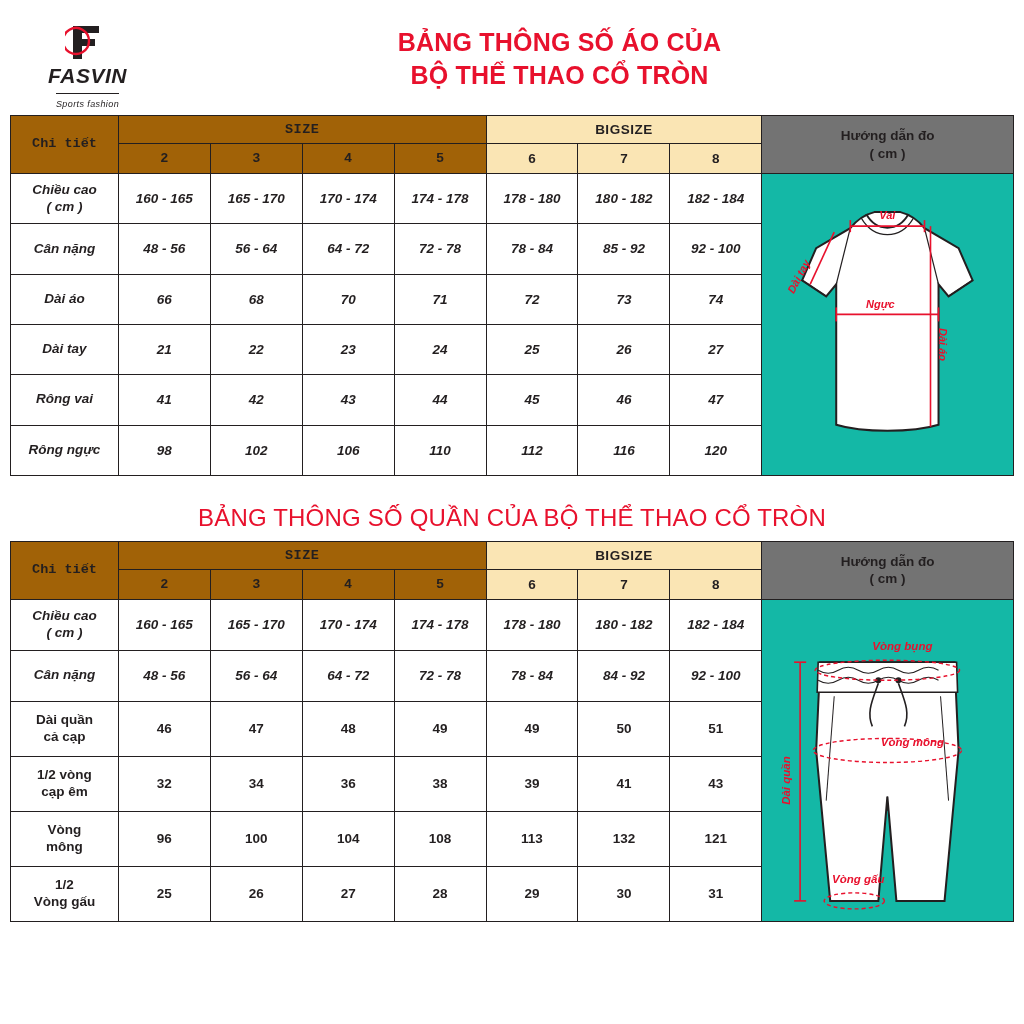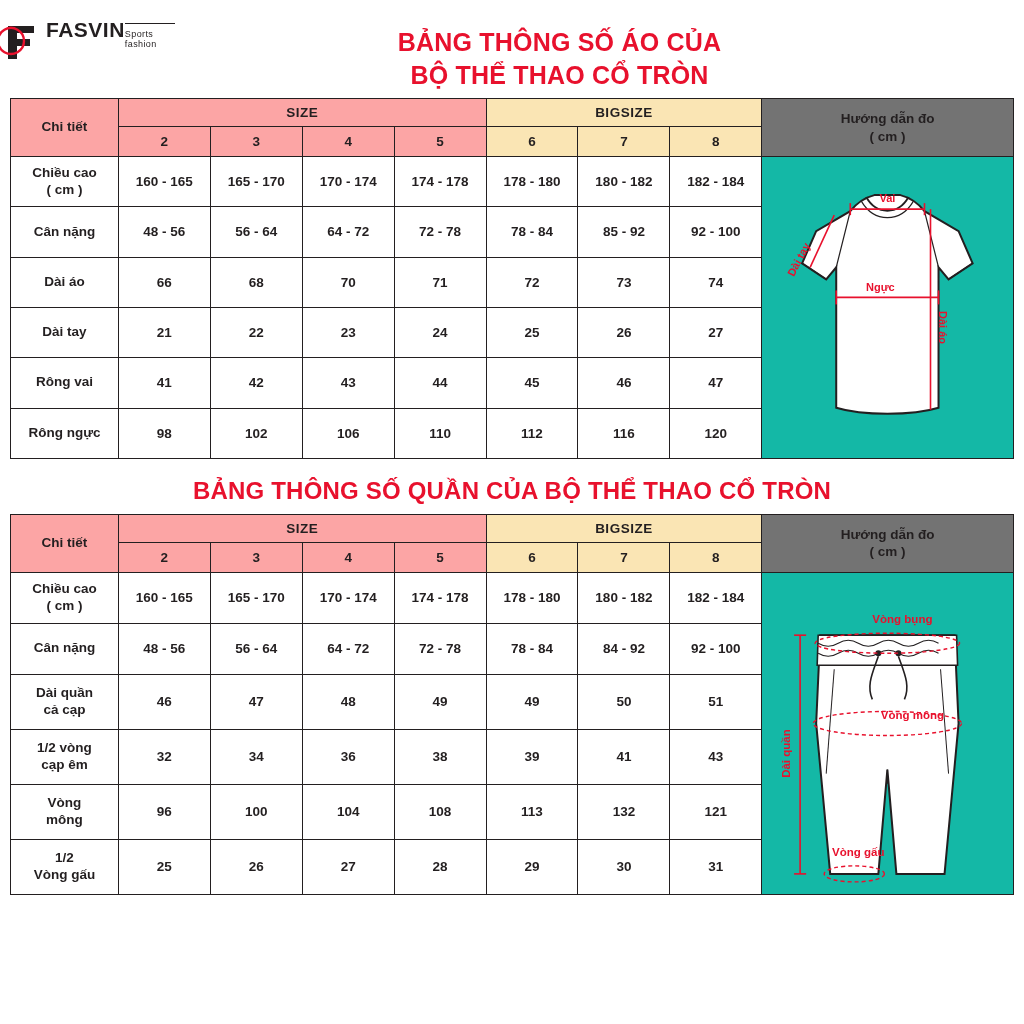--- a/index.html
+++ b/index.html
@@ -11,78 +11,79 @@
   }
   .page { position: relative; width: 1024px; height: 1024px; overflow: hidden; }
 
   
   .header {
     display: flex; align-items: flex-start;
     padding: 14px 0 6px 0;
   }
   .brand {
     width: 175px; min-width: 175px;
-    display: flex; flex-direction: row; align-items: flex-start;
+    display: flex; flex-direction: column; align-items: center;
     padding-top: 4px;
+    font-style: italic;
   }
   .brand-mark { display: flex; align-items: center; justify-content: center; }
   .brand-row { display: flex; align-items: center; gap: 4px; }
   .brand-name {
     font-size: 21px; font-weight: bold; letter-spacing: 0.5px; color: #231f20;
   }
   .brand-tagline {
     margin-top: 5px; font-size: 9px; color: #231f20; letter-spacing: 0.4px;
     border-top: 1px solid #231f20; padding-top: 5px;
   }
   .title-1 {
     flex: 1; text-align: center; color: #e8112d;
     font-size: 25px; font-weight: bold; line-height: 1.32;
     letter-spacing: 0.2px; padding-right: 80px; padding-top: 12px;
   }
   .title-2 {
     text-align: center; color: #e8112d;
-    font-size: 24px; font-weight: bold;
-    margin: 18px 0 9px 0; letter-spacing: 0.2px;
+    font-size: 24px; font-weight: normal;
+    margin: 28px 0 9px 0; letter-spacing: 0.2px;
   }
 
   
   .tablewrap { display: flex; width: 1004px; margin: 0 10px; }
   table.size {
     border-collapse: collapse;
     table-layout: fixed;
   }
   table.size td, table.size th {
     border: 1px solid #231f20;
     text-align: center;
     vertical-align: middle;
     font-size: 13.5px;
     font-weight: bold;
     color: #231f20;
     padding: 0;
   }
-  .teal { background: #fca5a5; color: #231f20; }
+  .teal { background: #a16207; color: #231f20; font-family: Liberation Mono, monospace; }
   .cream { background: #fae5b4; color: #231f20; }
   .grouphead { font-size: 16px; font-weight: bold; letter-spacing: 0.5px; }
   .rowlabel { font-size: 14px; font-weight: bold; text-align: center; line-height: 1.25; }
   .red { color: #e8112d; }
   .guide-head {
     background: #737373; font-size: 15.5px; font-weight: bold; line-height: 1.3;
   }
   .guide-cell { background: #14b8a6; padding: 0; }
   .guide-box { position: relative; width: 100%; height: 100%; }
   .guide-box svg { display: block; width: 100%; height: 100%; }
 
   .col-label { width: 108px; }
   .col-sz { width: 92px; }
   .col-guide { width: 252px; }
 
   
   .h-head1 { height: 28px; }
   .h-head2 { height: 30px; }
-  .h-r { height: 50px; }
+  .h-r { height: 50px; font-style: italic; }
   .h-r2 { height: 54px; }
 </style>
 </head>
 <body>
 
 <div class="page">
 
   <div class="header">
     <div class="brand">
       <div class="brand-row">

